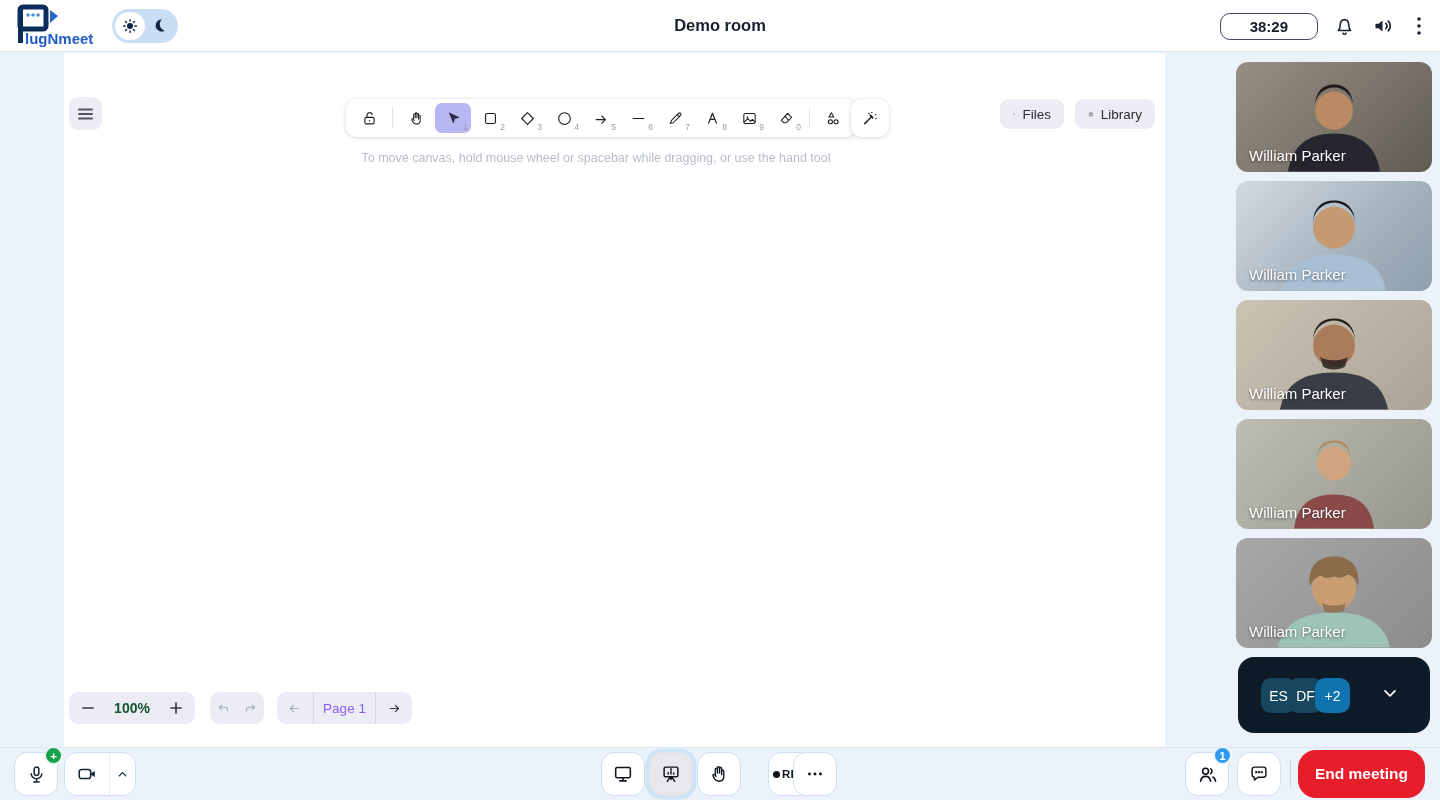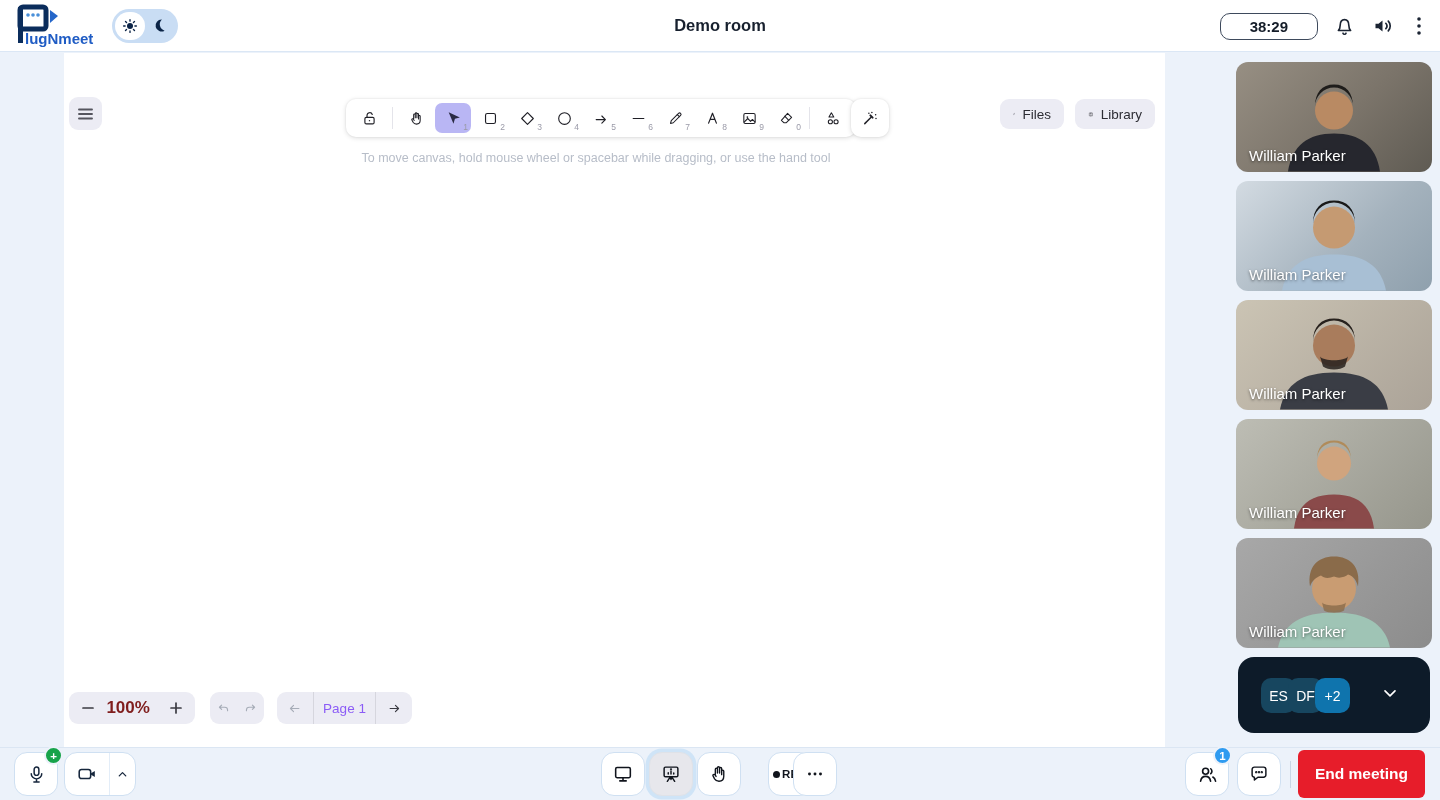--- a/index.html
+++ b/index.html
@@ -30,37 +30,37 @@
   .tool .sc { position:absolute; right:3px; bottom:1px; font-size:8.5px; color:#9a9aa8; }
   .tb-div { width:1px; height:22px; background:#e4e4ea; margin:0 4px; }
   .island { position:absolute; background:#fff; border-radius:10px; box-shadow:0 1px 5px rgba(0,0,0,.14), 0 0 0 1px rgba(0,0,0,.02); display:flex; align-items:center; justify-content:center; }
   .laser { left:787px; top:46px; width:38px; height:38px; }
 
   .wb-topright-btn { position:absolute; top:46px; height:30px; padding:0 13px; display:flex; align-items:center; gap:7px; font-size:13.5px; color:#2c2c33; }
   .hint { position:absolute; left:232px; top:98px; width:600px; text-align:center; font-size:12.5px; color:#b7bdc8; }
 
   .bl-island { position:absolute; top:639px; height:32px; background:#ececf4; border-radius:9px; display:flex; align-items:center; overflow:hidden; }
   .bl-btn { height:32px; border:none; background:transparent; display:flex; align-items:center; justify-content:center; cursor:pointer; color:#3a3a41; }
-  .zoom-label { width:52px; text-align:left; font-size:17px; font-weight:600; color:#7f1d1d; }
+  .zoom-label { width:52px; text-align:center; font-size:14px; font-weight:600; color:#14532d; }
   .v-div { width:1px; height:32px; background:#d6d6de; }
   .page-label { width:62px; text-align:center; font-size:13.5px; color:#8b5cf6; }
   .dim { color:#a7adb8; }
 
   
   .ftr { position:absolute; left:0; right:0; bottom:0; height:53px; background:#ecf2fa; border-top:1px solid #dbe6f3; z-index:5; }
   .fbtn { position:absolute; background:#fff; border:1px solid #cfe0f2; border-radius:13px; display:flex; align-items:center; justify-content:center; color:#16263c; cursor:pointer; }
   .fbtn.sm { width:44px; height:44px; top:4px; }
   .fbtn.active-wb { background:#e7e7ec; border-color:#dfe2e8; box-shadow:0 0 0 3.5px #cfe4f7; }
   .badge { position:absolute; top:-7px; width:19px; height:19px; border-radius:50%; color:#fff; font-size:11.5px; font-weight:700; display:flex; align-items:center; justify-content:center; border:2px solid #ecf2fa; }
   .badge.green { background:#17a34a; right:-6px; }
   .badge.blue { background:#2f9bf0; right:-4px; }
   .rec-txt { font-size:11.5px; font-weight:800; letter-spacing:.3px; display:flex; align-items:center; gap:2px; color:#10141c; }
   .rec-dot { width:7px; height:7px; border-radius:50%; background:#10141c; }
   .ftr-div { position:absolute; left:1290px; top:13px; width:1px; height:27px; background:#c9d6e6; }
-  .end-btn { position:absolute; left:1298px; top:2px; width:127px; height:48px; background:#e71d2a; border:none; border-radius:6px; color:#fff; font-size:15.5px; font-weight:700; cursor:pointer; font-family:"Liberation Sans",sans-serif; }
+  .end-btn { position:absolute; left:1298px; top:2px; width:127px; height:48px; background:#e71d2a; border:none; border-radius:18px; color:#fff; font-size:15.5px; font-weight:700; cursor:pointer; font-family:"Liberation Sans",sans-serif; }
   .cam-group { position:absolute; left:64px; top:4px; width:72px; height:44px; background:#fff; border:1px solid #cfe0f2; border-radius:13px; display:flex; align-items:center; }
   .cam-main { width:45px; height:100%; display:flex; align-items:center; justify-content:center; border-right:1px solid #e3edf8; cursor:pointer; }
   .cam-caret { flex:1; height:100%; display:flex; align-items:center; justify-content:center; cursor:pointer; }
 
   
   .tile { position:absolute; left:1236px; width:196px; height:110px; border-radius:12px; overflow:hidden; cursor:pointer; }
   .scene { position:absolute; inset:0; }
   .t1 .scene { background:linear-gradient(135deg,#978f83,#7b746a 55%,#5f5b53); }
   .t2 .scene { background:linear-gradient(135deg,#d3dbe2,#a4b2bd 60%,#8fa0ad); }
   .t3 .scene { background:linear-gradient(135deg,#cbc4b4,#ab a398); }

